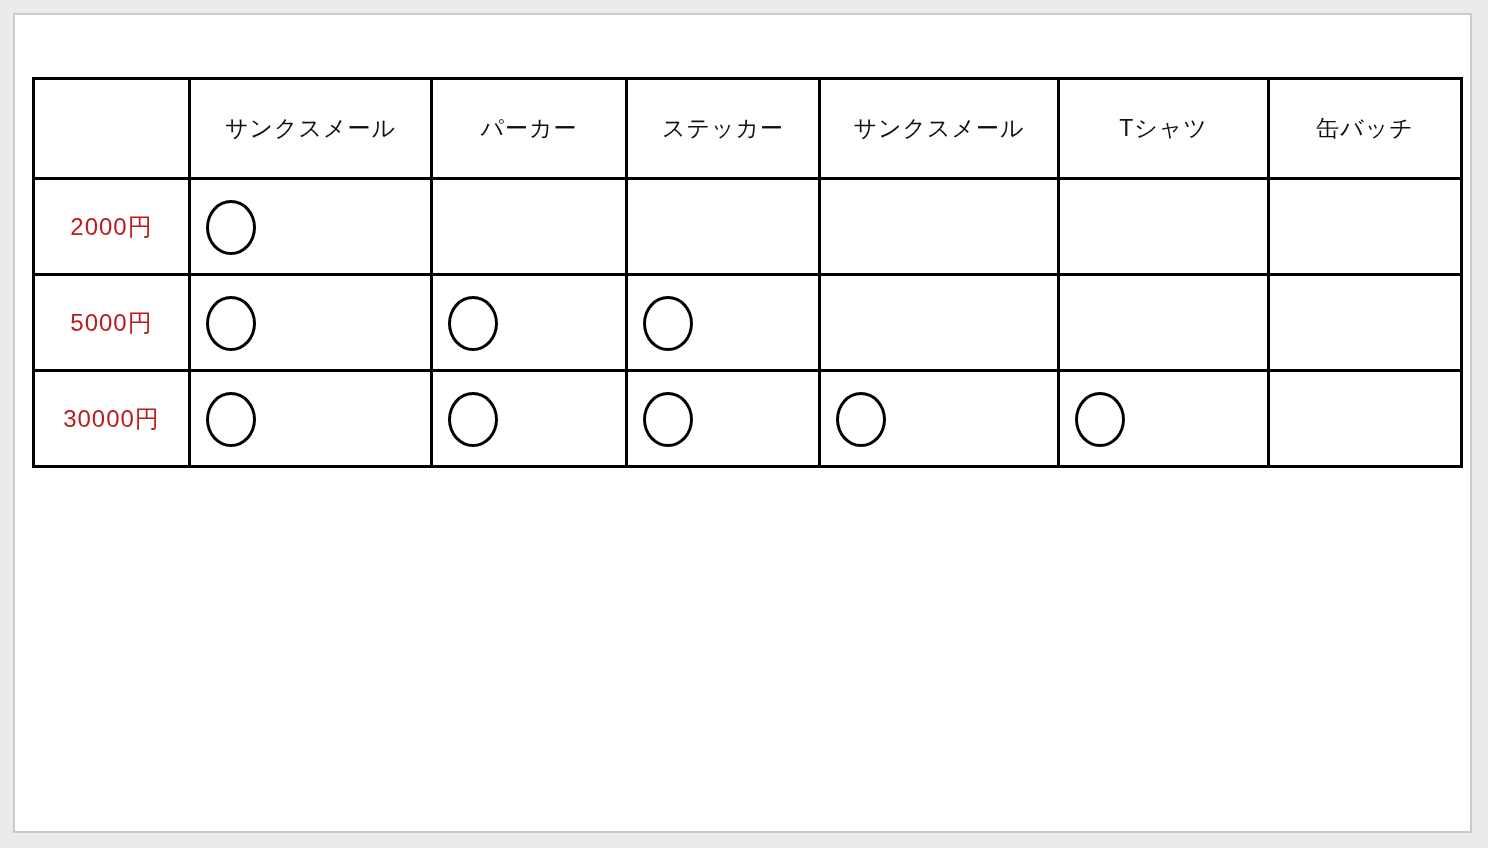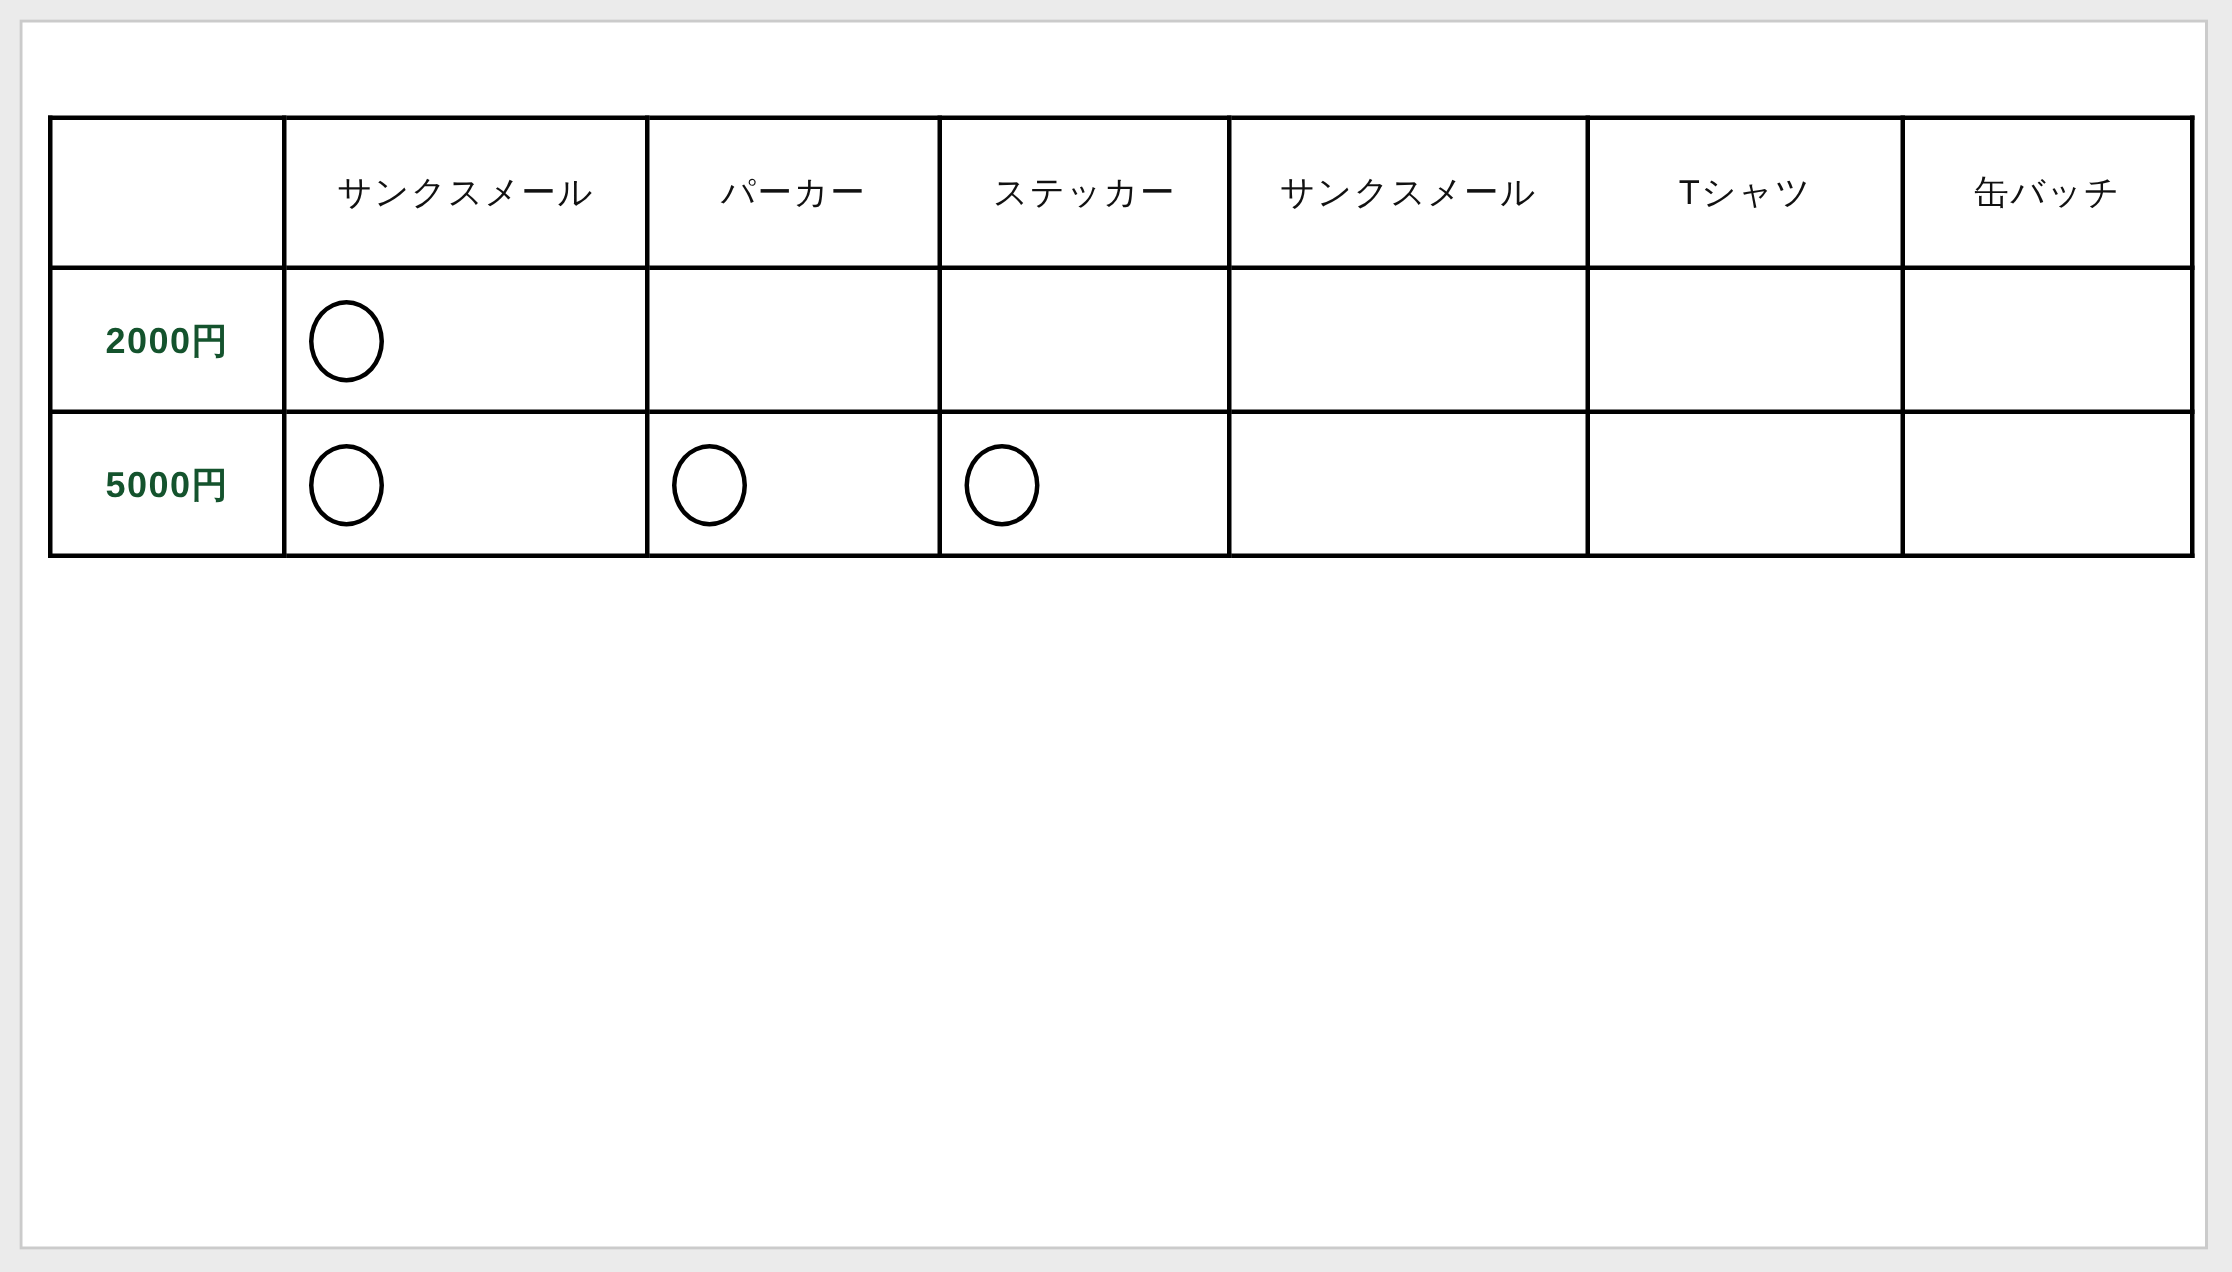--- a/index.html
+++ b/index.html
@@ -50,23 +50,23 @@
     font-size: 23px;
     font-weight: 500;
     letter-spacing: 1px;
     color: #111111;
     text-align: center;
     vertical-align: middle;
   }
   .reward-table tbody th {
     height: 96px;
     font-size: 24px;
-    font-weight: 700;
+    font-weight: 400;
     letter-spacing: 1px;
-    color: #14532d;
+    color: #b91c1c;
     text-align: center;
     vertical-align: middle;
   }
   .reward-table tbody td {
     height: 96px;
     text-align: left;
     vertical-align: middle;
   }
   .circle-mark {
     display: inline-block;
@@ -117,16 +117,25 @@
           </tr>
           <tr>
             <th>5000円</th>
             <td><span class="circle-mark"></span></td>
             <td><span class="circle-mark"></span></td>
             <td><span class="circle-mark"></span></td>
             <td></td>
             <td></td>
             <td></td>
           </tr>
+          <tr>
+            <th>30000円</th>
+            <td><span class="circle-mark"></span></td>
+            <td><span class="circle-mark"></span></td>
+            <td><span class="circle-mark"></span></td>
+            <td><span class="circle-mark"></span></td>
+            <td><span class="circle-mark"></span></td>
+            <td></td>
+          </tr>
         </tbody>
     </table>
   </div>
 </div>
 
 </body></html>

